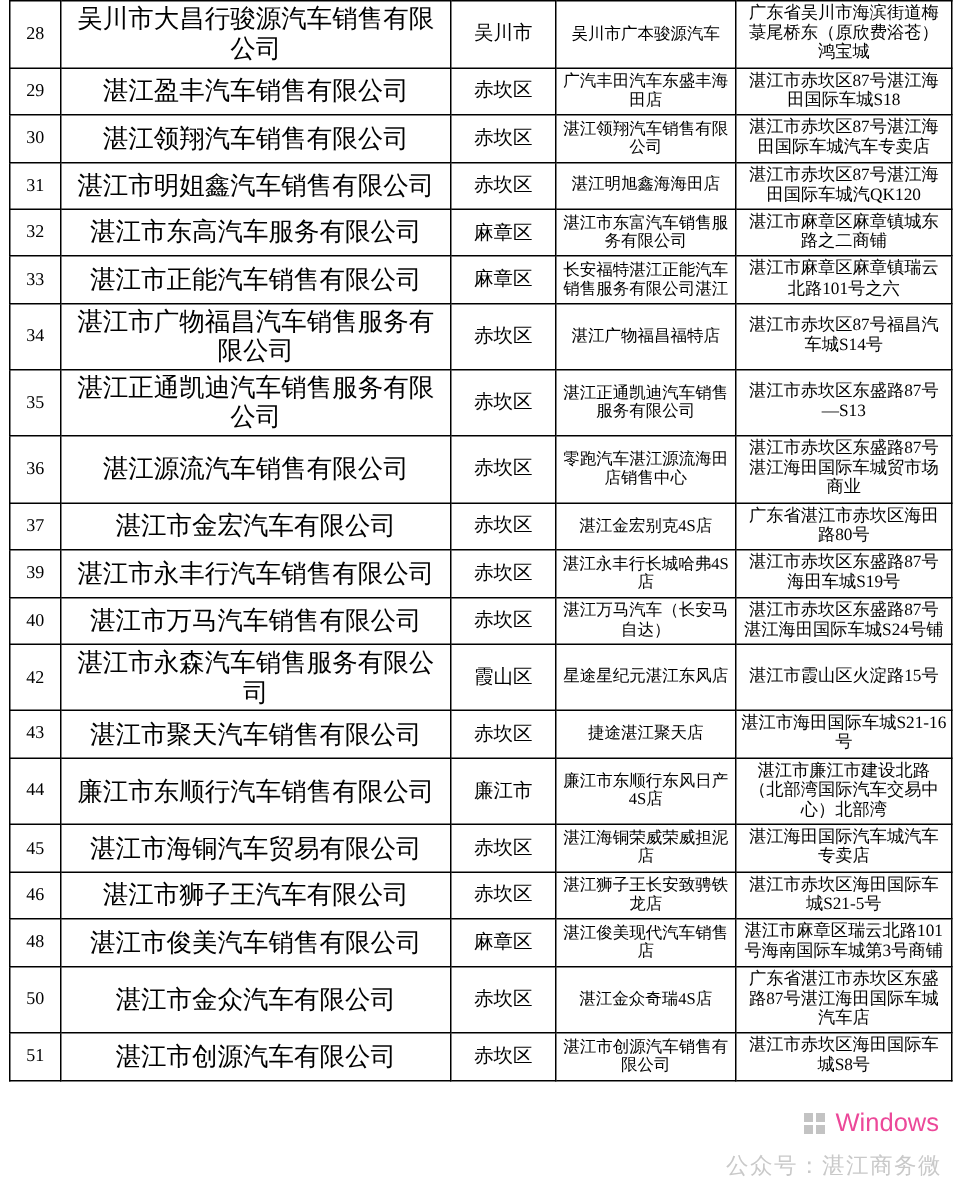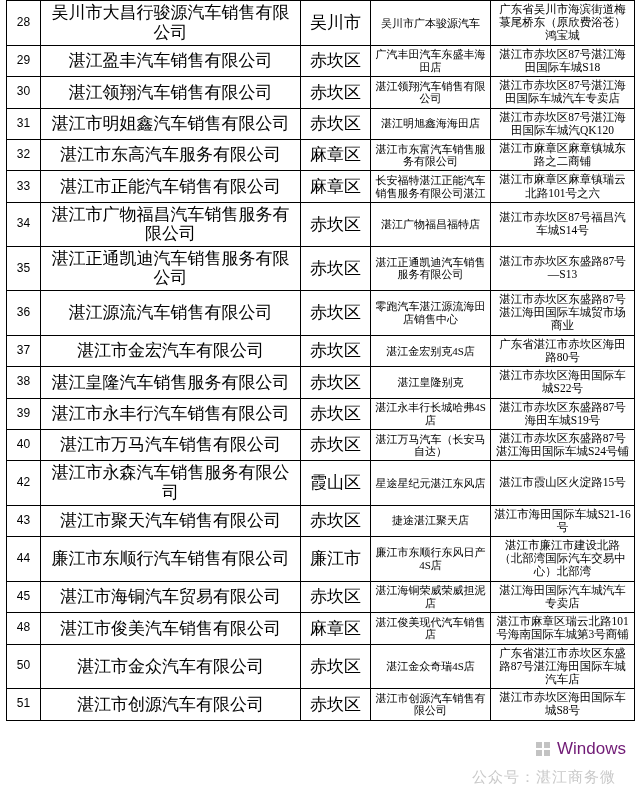--- a/index.html
+++ b/index.html
@@ -37,46 +37,46 @@
     word-break: break-all;
   }
   col.c-idx { width: 34px; }
   col.c-name { width: 260px; }
   col.c-dist { width: 70px; }
   col.c-store { width: 120px; }
   col.c-addr { width: 144px; }
 
   td.idx {
     font-size: 12px;
-    font-family: Liberation Sans, sans-serif;
+    font-family: Liberation Serif, serif;
   }
   td.name {
     font-size: 17px;
     letter-spacing: 0px;
   }
   td.dist {
-    font-size: 17px;
+    font-size: 13px;
   }
   td.store {
     font-size: 11px;
     text-align: center;
   }
   td.addr {
     font-size: 11.5px;
     text-align: center;
   }
 
   
   .wm-windows {
     position: absolute;
     right: 14px;
     bottom: 38px;
     font-family: "Liberation Sans", "DejaVu Sans", sans-serif;
     font-size: 17px;
-    color: #701a75;
+    color: #ec4899;
     display: flex;
     align-items: center;
     gap: 6px;
     pointer-events: none;
     white-space: nowrap;
   }
   .wm-windows .logo {
     width: 15px;
     height: 15px;
     display: inline-block;
@@ -89,21 +89,21 @@
     height: 6px;
     display: block;
   }
   .wm-windows .logo i.a { left: 0; top: 0; }
   .wm-windows .logo i.b { left: 8px; top: 0; }
   .wm-windows .logo i.c { left: 0; top: 8px; }
   .wm-windows .logo i.d { left: 8px; top: 8px; }
 
   .wm-wechat {
     position: absolute;
-    right: 24px;
+    right: 12px;
     bottom: 10px;
     font-family: "Liberation Sans", "DejaVu Sans", sans-serif;
     font-size: 15px;
     color: #c9c9c9;
     letter-spacing: 1px;
     pointer-events: none;
     white-space: nowrap;
   }
 </style>
 </head>
@@ -183,27 +183,20 @@
         <td class="addr">湛江市赤坎区东盛路87号湛江海田国际车城贸市场商业</td>
       </tr>
       <tr>
         <td class="idx">37</td>
         <td class="name">湛江市金宏汽车有限公司</td>
         <td class="dist">赤坎区</td>
         <td class="store">湛江金宏别克4S店</td>
         <td class="addr">广东省湛江市赤坎区海田路80号</td>
       </tr>
       <tr>
-        <td class="idx">38</td>
-        <td class="name">湛江皇隆汽车销售服务有限公司</td>
-        <td class="dist">赤坎区</td>
-        <td class="store">湛江皇隆别克</td>
-        <td class="addr">湛江市赤坎区海田国际车城S22号</td>
-      </tr>
-      <tr>
         <td class="idx">39</td>
         <td class="name">湛江市永丰行汽车销售有限公司</td>
         <td class="dist">赤坎区</td>
         <td class="store">湛江永丰行长城哈弗4S店</td>
         <td class="addr">湛江市赤坎区东盛路87号海田车城S19号</td>
       </tr>
       <tr>
         <td class="idx">40</td>
         <td class="name">湛江市万马汽车销售有限公司</td>
         <td class="dist">赤坎区</td>
@@ -230,20 +223,27 @@
         <td class="dist">廉江市</td>
         <td class="store">廉江市东顺行东风日产4S店</td>
         <td class="addr">湛江市廉江市建设北路（北部湾国际汽车交易中心）北部湾</td>
       </tr>
       <tr>
         <td class="idx">45</td>
         <td class="name">湛江市海铜汽车贸易有限公司</td>
         <td class="dist">赤坎区</td>
         <td class="store">湛江海铜荣威荣威担泥店</td>
         <td class="addr">湛江海田国际汽车城汽车专卖店</td>
+      </tr>
+      <tr>
+        <td class="idx">46</td>
+        <td class="name">湛江市狮子王汽车有限公司</td>
+        <td class="dist">赤坎区</td>
+        <td class="store">湛江狮子王长安致骋铁龙店</td>
+        <td class="addr">湛江市赤坎区海田国际车城S21-5号</td>
       </tr>
       <tr>
         <td class="idx">48</td>
         <td class="name">湛江市俊美汽车销售有限公司</td>
         <td class="dist">麻章区</td>
         <td class="store">湛江俊美现代汽车销售店</td>
         <td class="addr">湛江市麻章区瑞云北路101号海南国际车城第3号商铺</td>
       </tr>
       <tr>
         <td class="idx">50</td>

